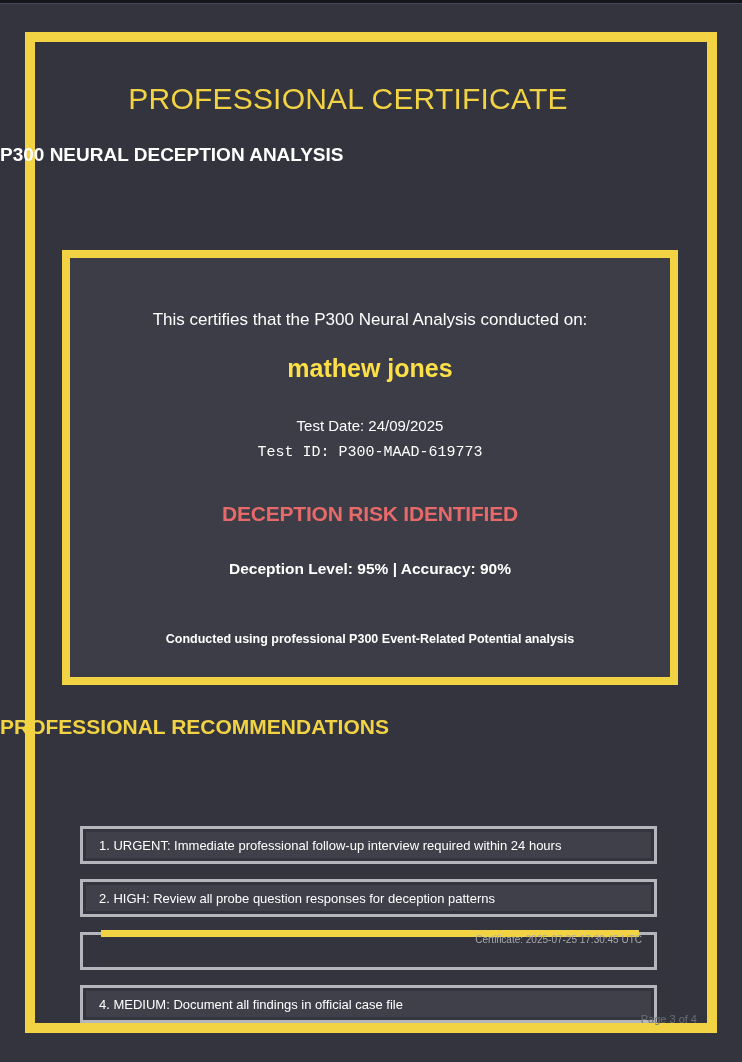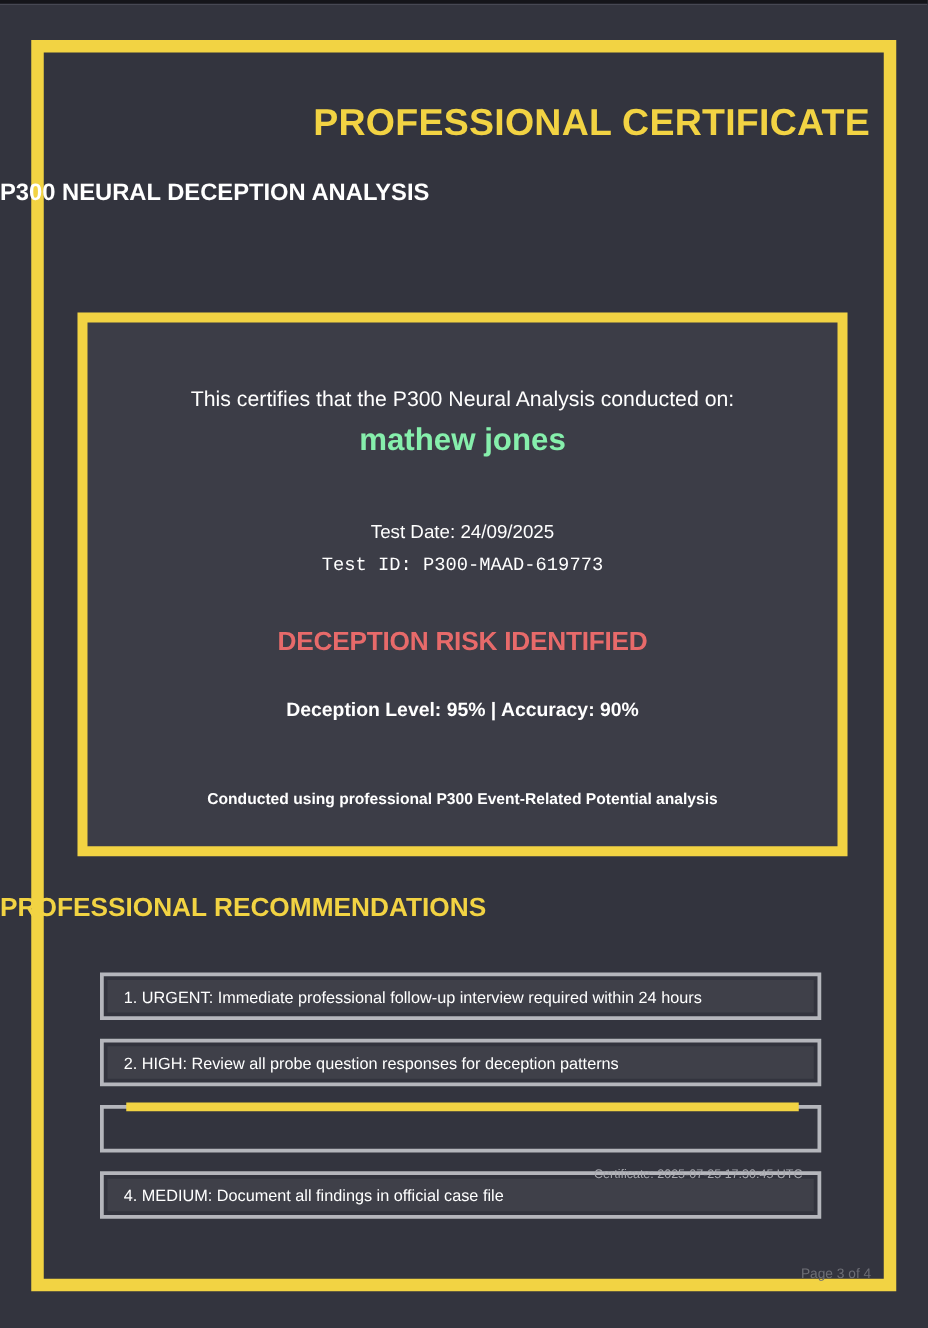--- a/index.html
+++ b/index.html
@@ -17,59 +17,60 @@
     border-bottom: 1px solid #474853;
   }
   .outer-frame {
     position: absolute; left: 25px; top: 32px;
     width: 692px; height: 1001px;
     border: 10px solid #f2d343;
     box-sizing: border-box;
   }
   .title {
     position: absolute; left: 0; width: 696px; top: 82px;
-    text-align: right;
-    color: #f2d343; font-size: 30px; font-weight: bold;
+    text-align: center;
+    color: #f2d343; font-size: 30px; font-weight: normal;
     letter-spacing: 0.2px;
   }
   .subtitle {
     position: absolute; left: 0; width: 742px; top: 144px;
     text-align: left;
     color: #ffffff; font-size: 19px; font-weight: bold;
   }
   .cert-panel {
     position: absolute; left: 62px; top: 250px;
     width: 616px; height: 435px;
     border: 8px solid #f2d343;
     background: #3c3d47;
     box-sizing: border-box;
   }
   .cert-panel > div {
     position: absolute; left: 0; width: 100%;
     text-align: center;
   }
   .cert-intro   { top: 52px;  font-size: 17px;  color: #ffffff; }
-  .cert-name    { top: 80px;  font-size: 25px;  color: #86efac; font-weight: bold; }
+  .cert-name    { top: 96px;  font-size: 25px;  color: #fde047; font-weight: bold; }
   .cert-date    { top: 159px; font-size: 15px;  color: #ffffff; }
   .cert-id      { top: 186px; font-size: 15px;  color: #ffffff; font-family: Liberation Mono, monospace; }
   .cert-risk    { top: 244px; font-size: 21px;  color: #e76a6a; font-weight: bold; letter-spacing: -0.2px; }
   .cert-metrics { top: 302px; font-size: 15.5px; color: #ffffff; font-weight: bold; }
   .cert-method  { top: 374px; font-size: 12.5px; color: #ffffff; font-weight: bold; }
   .rec-heading {
     position: absolute; left: 0; width: 742px; top: 715px;
     text-align: left;
     color: #f2d343; font-size: 21px; font-weight: bold;
   }
   .rec-box {
     position: absolute; left: 80px;
     width: 577px; height: 38px;
     border: 3px solid #b5b6bc;
     background: #33343e;
     box-sizing: border-box;
     padding: 3px;
+    margin-top: 48px;
   }
   .rec-inner {
     width: 100%; height: 100%;
     background: #3f4049;
     display: flex; align-items: center;
     padding-left: 13px;
     box-sizing: border-box;
     font-size: 13px; color: #ffffff;
   }
   .rec-1 { top: 778px; }

